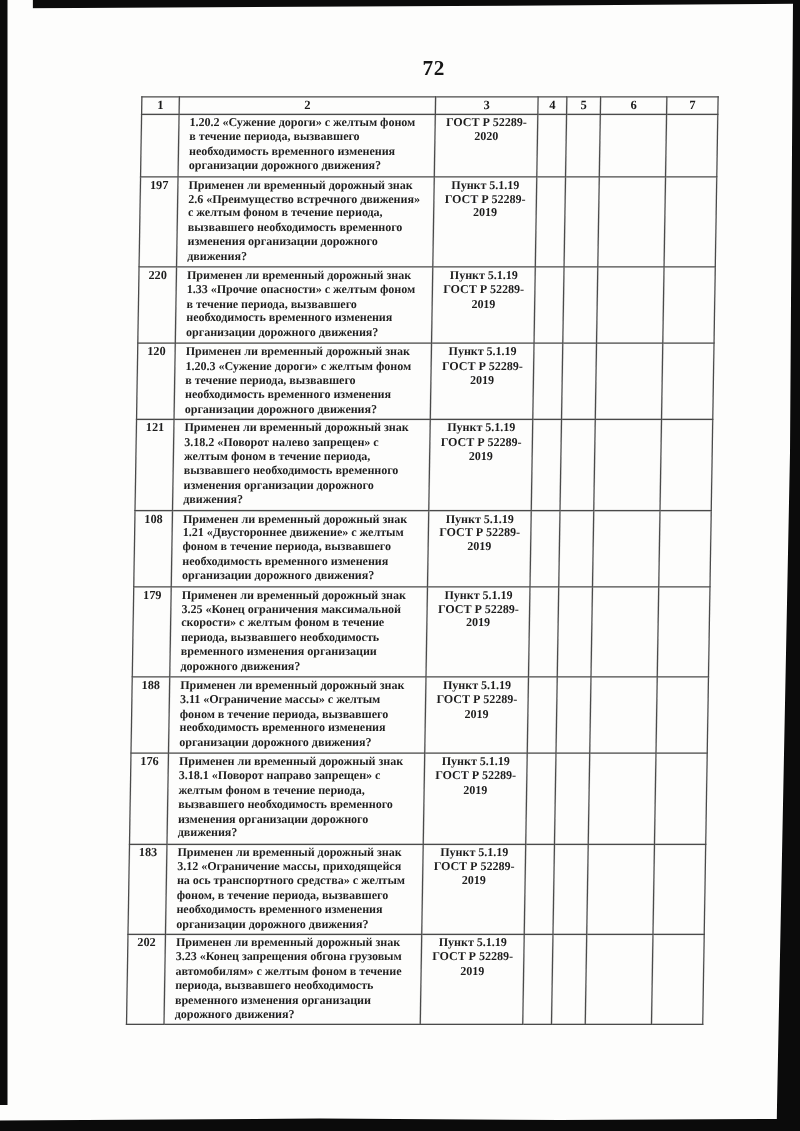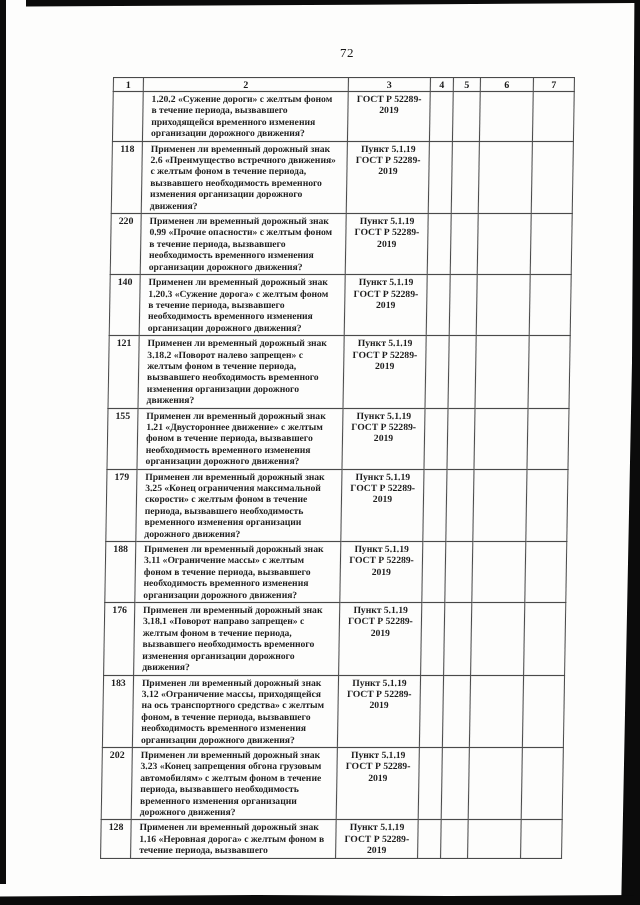--- a/index.html
+++ b/index.html
@@ -23,21 +23,21 @@
   .edge-top{left:26px;top:0;right:4px;height:8px;
     clip-path:polygon(0 0,100% 0,100% 38%,55% 60%,0 82%);}
   .edge-right{right:0;top:0;width:20px;height:905px;
     clip-path:polygon(72% 0,100% 0,100% 100%,6% 100%,60% 40%);}
   .edge-bottom{left:0;bottom:0;width:640px;height:11px;
     clip-path:polygon(0 22%,40% 8%,70% 18%,100% 10%,100% 100%,0 100%);}
 
   .page-number{
     position:absolute;top:45px;left:347px;
     transform:translateX(-50%);
-    font-size:13px;font-weight:400;letter-spacing:0.5px;
+    font-size:17px;font-weight:700;letter-spacing:0.5px;
     color:#161616;
   }
 
   .table-wrap{
     position:absolute;left:113px;top:77px;width:462px;
     transform:skewX(-0.95deg);
     transform-origin:0 0;
   }
   table{
     border-collapse:collapse;
@@ -111,70 +111,70 @@
         <th>3</th>
         <th>4</th>
         <th>5</th>
         <th>6</th>
         <th>7</th>
       </tr>
     </thead>
     <tbody id="rows-body">
   <tr>
     <td class="c-num"><span></span></td>
-    <td class="c-q"><span>1.20.2 «Сужение дороги» с желтым фоном в течение периода, вызвавшего приходящейся временного изменения организации дорожного движения?</span></td>
-    <td class="c-ref"><span>ГОСТ Р 52289-2019</span></td>
-    <td></td>
-    <td></td>
-    <td></td>
-    <td></td>
-  </tr>
-
-  <tr>
-    <td class="c-num"><span>118</span></td>
+    <td class="c-q"><span>1.20.2 «Сужение дороги» с желтым фоном в течение периода, вызвавшего необходимость временного изменения организации дорожного движения?</span></td>
+    <td class="c-ref"><span>ГОСТ Р 52289-2020</span></td>
+    <td></td>
+    <td></td>
+    <td></td>
+    <td></td>
+  </tr>
+
+  <tr>
+    <td class="c-num"><span>197</span></td>
     <td class="c-q"><span>Применен ли временный дорожный знак 2.6 «Преимущество встречного движения» с желтым фоном в течение периода, вызвавшего необходимость временного изменения организации дорожного движения?</span></td>
     <td class="c-ref"><span>Пункт 5.1.19 ГОСТ Р 52289-2019</span></td>
     <td></td>
     <td></td>
     <td></td>
     <td></td>
   </tr>
 
   <tr>
     <td class="c-num"><span>220</span></td>
-    <td class="c-q"><span>Применен ли временный дорожный знак 0.99 «Прочие опасности» с желтым фоном в течение периода, вызвавшего необходимость временного изменения организации дорожного движения?</span></td>
-    <td class="c-ref"><span>Пункт 5.1.19 ГОСТ Р 52289-2019</span></td>
-    <td></td>
-    <td></td>
-    <td></td>
-    <td></td>
-  </tr>
-
-  <tr>
-    <td class="c-num"><span>140</span></td>
-    <td class="c-q"><span>Применен ли временный дорожный знак 1.20.3 «Сужение дорога» с желтым фоном в течение периода, вызвавшего необходимость временного изменения организации дорожного движения?</span></td>
+    <td class="c-q"><span>Применен ли временный дорожный знак 1.33 «Прочие опасности» с желтым фоном в течение периода, вызвавшего необходимость временного изменения организации дорожного движения?</span></td>
+    <td class="c-ref"><span>Пункт 5.1.19 ГОСТ Р 52289-2019</span></td>
+    <td></td>
+    <td></td>
+    <td></td>
+    <td></td>
+  </tr>
+
+  <tr>
+    <td class="c-num"><span>120</span></td>
+    <td class="c-q"><span>Применен ли временный дорожный знак 1.20.3 «Сужение дороги» с желтым фоном в течение периода, вызвавшего необходимость временного изменения организации дорожного движения?</span></td>
     <td class="c-ref"><span>Пункт 5.1.19 ГОСТ Р 52289-2019</span></td>
     <td></td>
     <td></td>
     <td></td>
     <td></td>
   </tr>
 
   <tr>
     <td class="c-num"><span>121</span></td>
     <td class="c-q"><span>Применен ли временный дорожный знак 3.18.2 «Поворот налево запрещен» с желтым фоном в течение периода, вызвавшего необходимость временного изменения организации дорожного движения?</span></td>
     <td class="c-ref"><span>Пункт 5.1.19 ГОСТ Р 52289-2019</span></td>
     <td></td>
     <td></td>
     <td></td>
     <td></td>
   </tr>
 
   <tr>
-    <td class="c-num"><span>155</span></td>
+    <td class="c-num"><span>108</span></td>
     <td class="c-q"><span>Применен ли временный дорожный знак 1.21 «Двустороннее движение» с желтым фоном в течение периода, вызвавшего необходимость временного изменения организации дорожного движения?</span></td>
     <td class="c-ref"><span>Пункт 5.1.19 ГОСТ Р 52289-2019</span></td>
     <td></td>
     <td></td>
     <td></td>
     <td></td>
   </tr>
 
   <tr>
     <td class="c-num"><span>179</span></td>
@@ -219,24 +219,15 @@
   <tr>
     <td class="c-num"><span>202</span></td>
     <td class="c-q"><span>Применен ли временный дорожный знак 3.23 «Конец запрещения обгона грузовым автомобилям» с желтым фоном в течение периода, вызвавшего необходимость временного изменения организации дорожного движения?</span></td>
     <td class="c-ref"><span>Пункт 5.1.19 ГОСТ Р 52289-2019</span></td>
     <td></td>
     <td></td>
     <td></td>
     <td></td>
   </tr>
 
-  <tr>
-    <td class="c-num"><span>128</span></td>
-    <td class="c-q"><span>Применен ли временный дорожный знак 1.16 «Неровная дорога» с желтым фоном в течение периода, вызвавшего</span></td>
-    <td class="c-ref"><span>Пункт 5.1.19 ГОСТ Р 52289-2019</span></td>
-    <td></td>
-    <td></td>
-    <td></td>
-    <td></td>
-  </tr>
 </tbody>
   </table>
 </div>
 
 </body></html>

